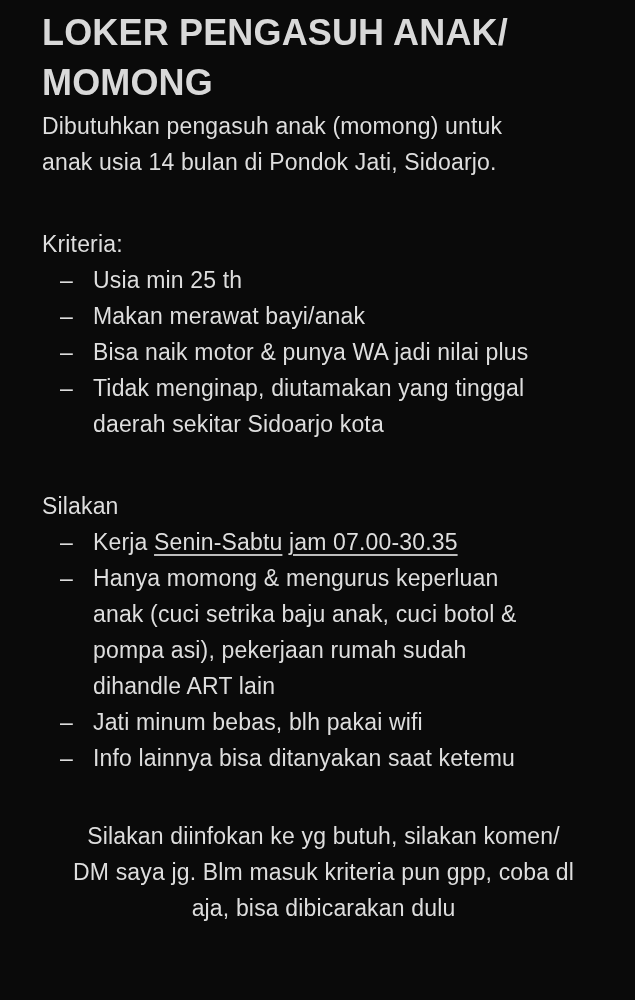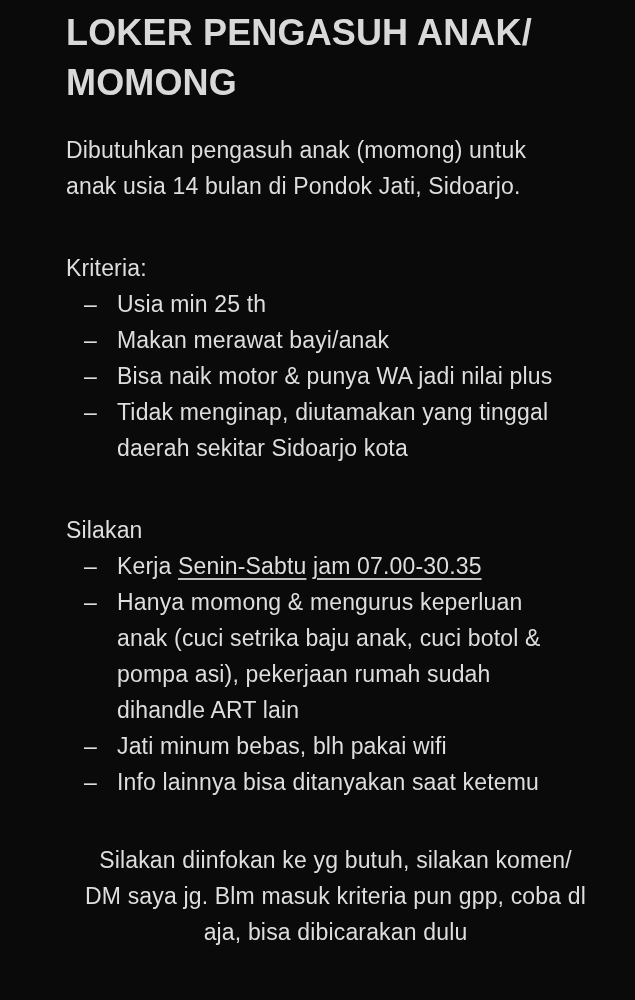--- a/index.html
+++ b/index.html
@@ -13,39 +13,39 @@
   body {
     background: var(--bg, #0a0a0a);
     color: var(--fg, #dedede);
     font-family: "Liberation Sans", "DejaVu Sans", sans-serif;
     letter-spacing: 0.01em;
   }
 
   .page {
     width: 635px;
     height: 788px;
-    padding: 8px 30px 0 66px;
+    padding: 8px 30px 0 42px;
   }
 
   .pre { white-space: pre-line; }
 
   .title {
     font-size: 36px;
     line-height: 50px;
     font-weight: 700;
     color: var(--fg-title, #d9d9d9);
   }
 
   .body-text {
     font-size: 23px;
     line-height: 36px;
     font-weight: 400;
   }
 
-  .intro { margin-top: 24px; }
+  .intro { }
 
   .section { margin-top: 46px; }
 
   .section-heading {
     font-size: 23px;
     line-height: 36px;
     margin-top: 8px;
   }
 
   .bullet {

